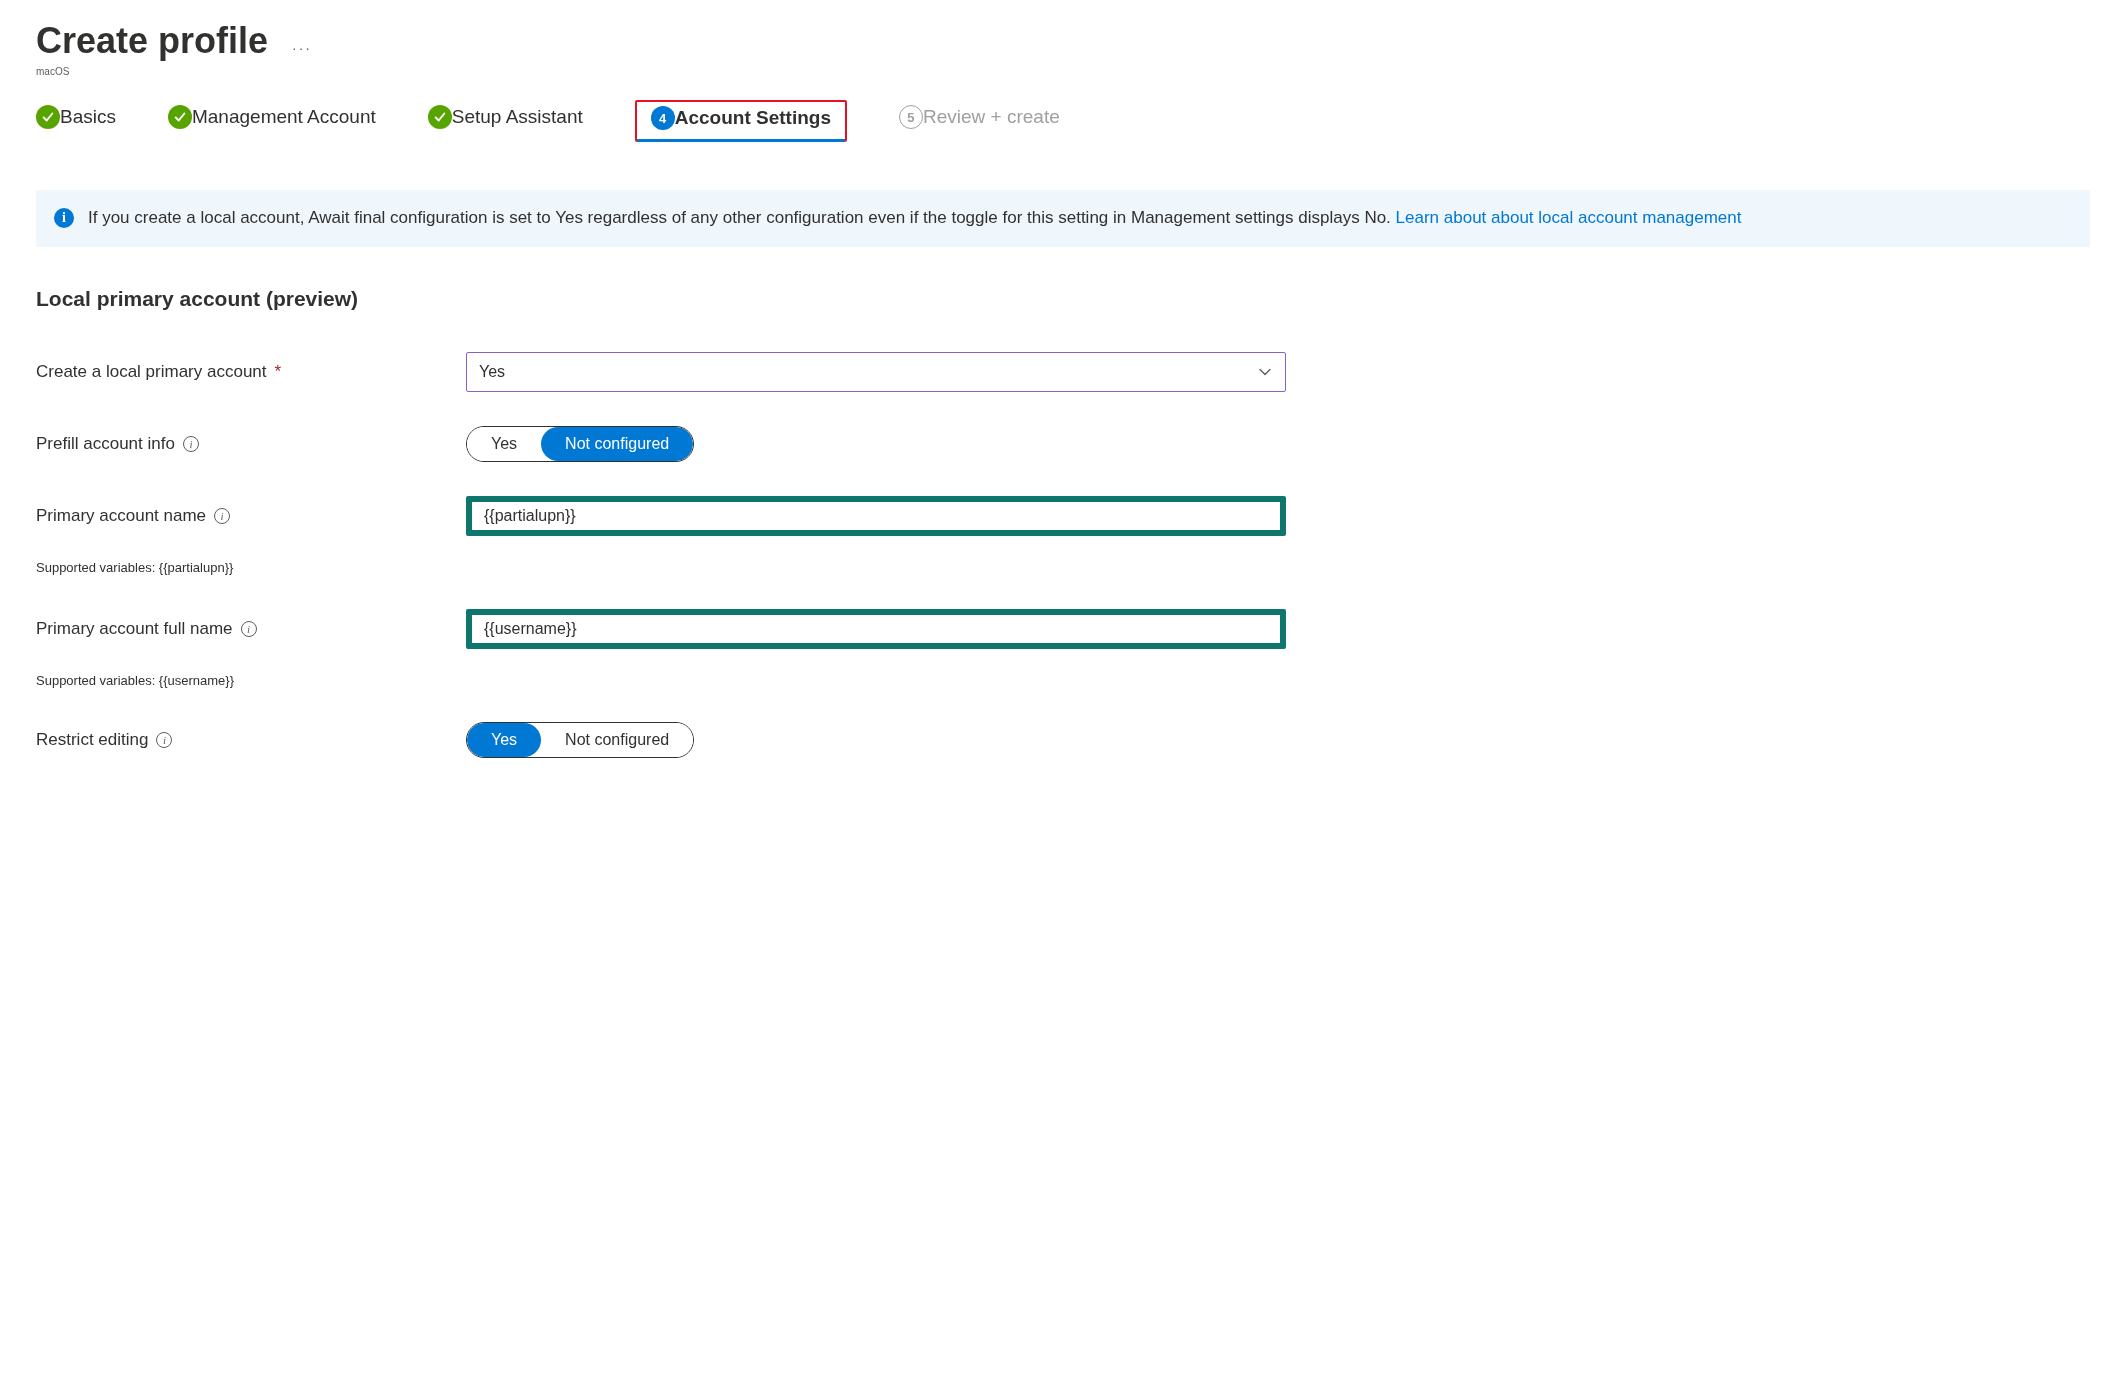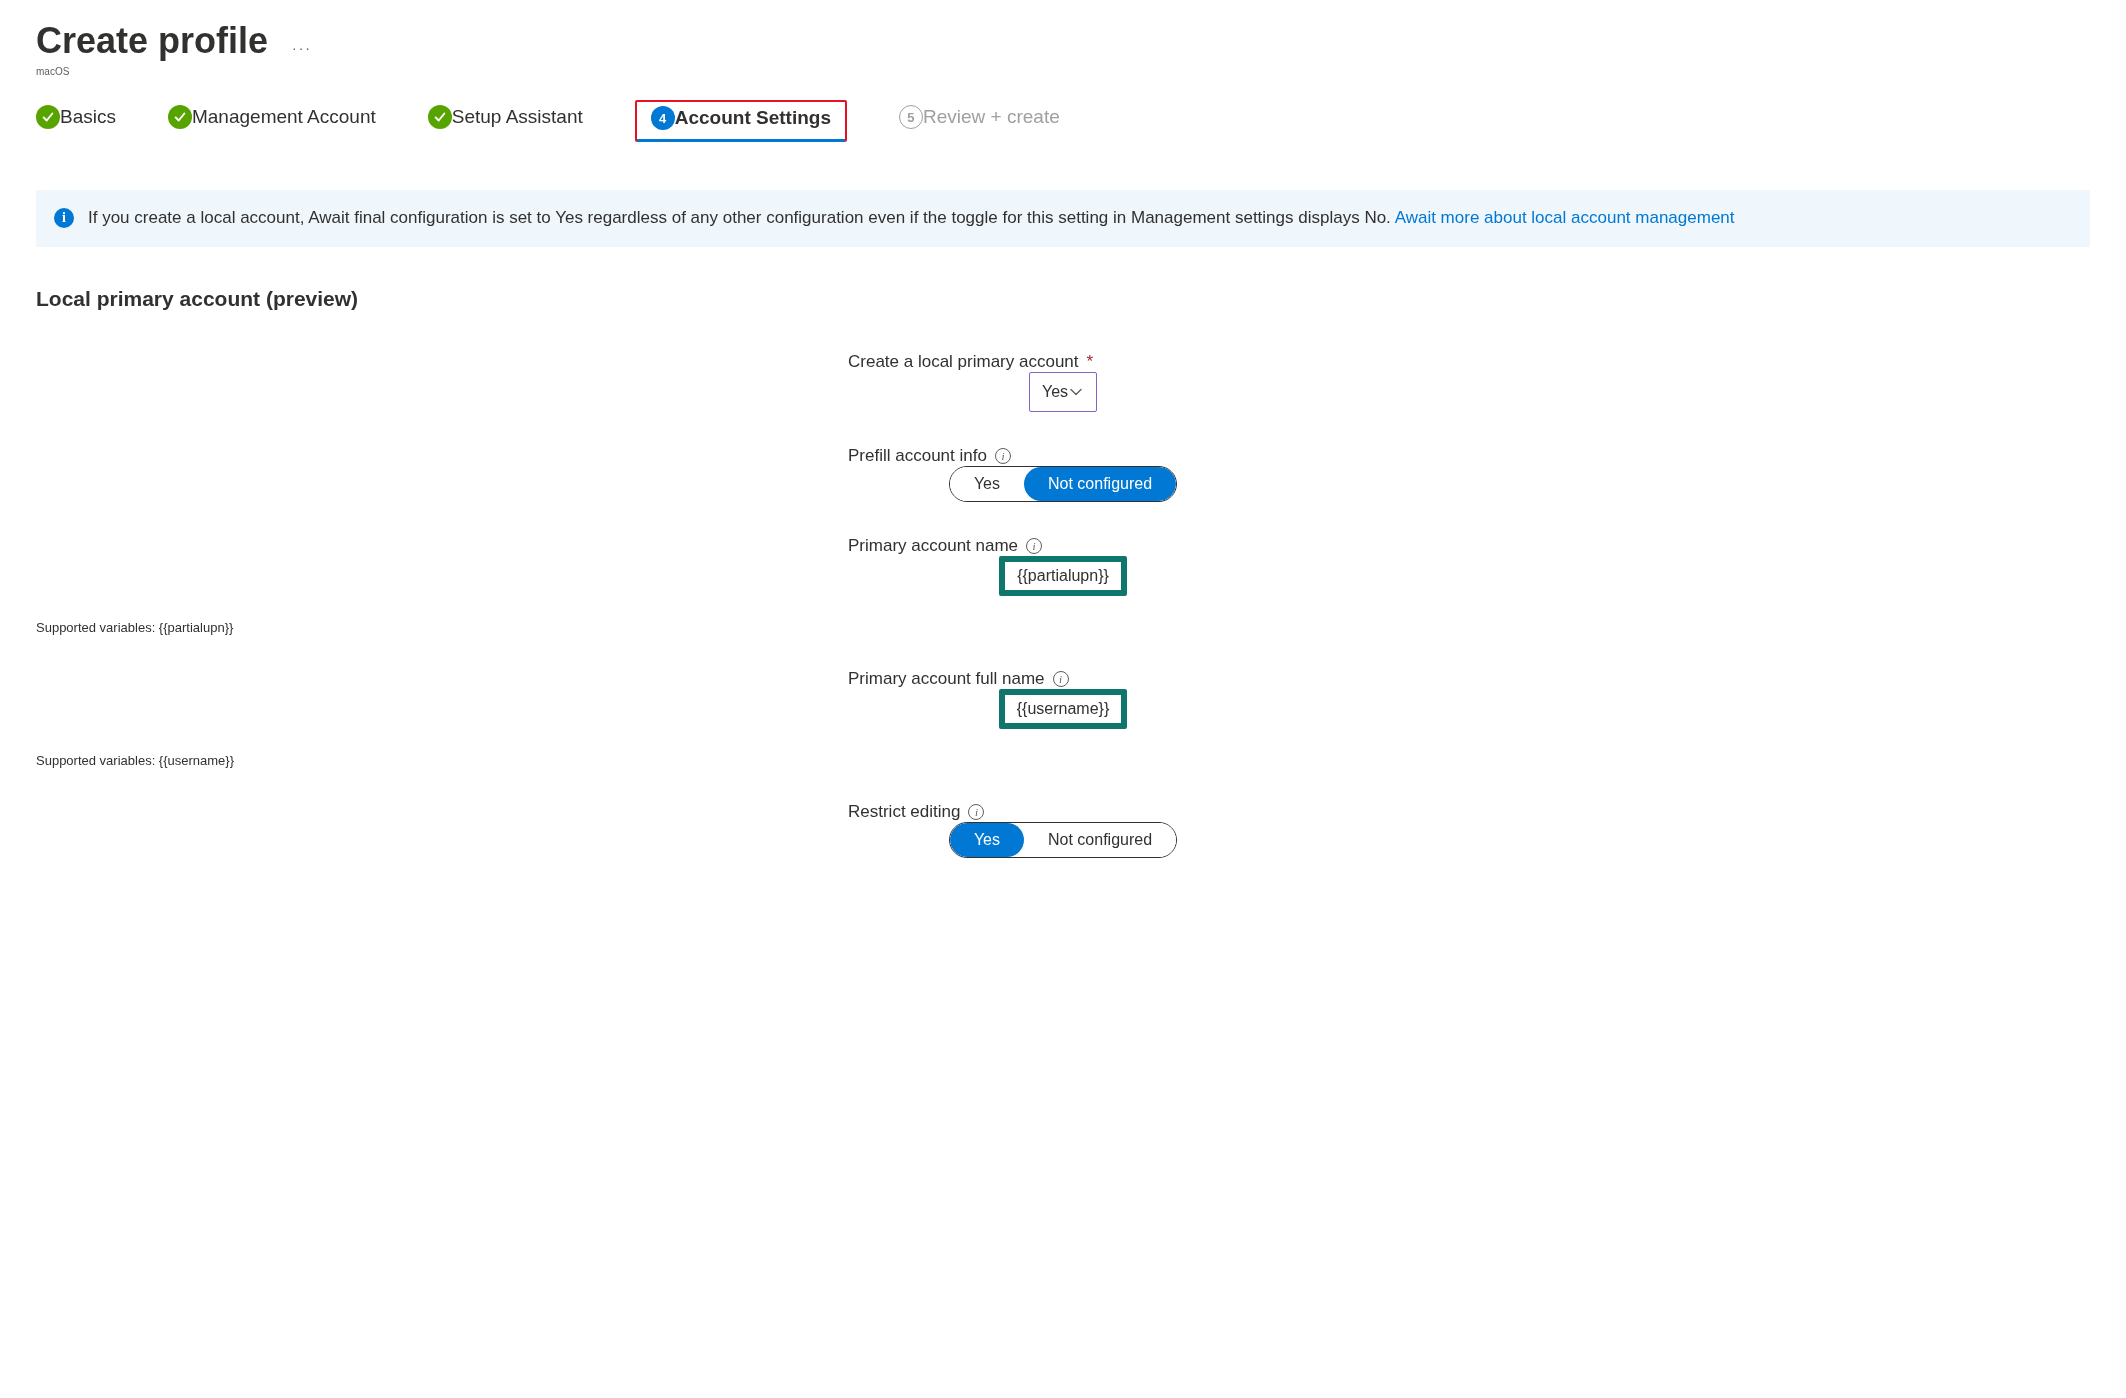--- a/index.html
+++ b/index.html
@@ -114,21 +114,20 @@
   .section-heading {
     font-size: 21px;
     font-weight: 600;
     margin-bottom: 41px;
   }
 
   .form-row {
     display: flex;
     align-items: center;
     margin-bottom: 24px;
-    flex-direction: column;
   }
   .form-row.tall { margin-bottom: 34px; }
   .form-label {
     width: 430px;
     font-size: 17px;
     color: #323130;
     display: flex;
     align-items: center;
     gap: 8px;
     flex-shrink: 0;
@@ -245,21 +244,21 @@
   <div class="step disabled">
     <span class="step-badge badge-outline">5</span>
     <span>Review + create</span>
   </div>
 </div>
 
 <div class="info-banner">
   <span class="info-icon">i</span>
   <div>
     <span>If you create a local account, Await final configuration is set to Yes regardless of any other configuration even if the toggle for this setting in Management settings displays No. </span>
-    <a href="#" class="info-link">Await more about local account management</a>
+    <a href="#" class="info-link">Learn about about local account management</a>
   </div>
 </div>
 
 <div class="section-heading">Local primary account (preview)</div>
 
 <div class="form-row tall">
   <div class="form-label">
     <span>Create a local primary account</span>
     <span class="required">*</span>
   </div>

